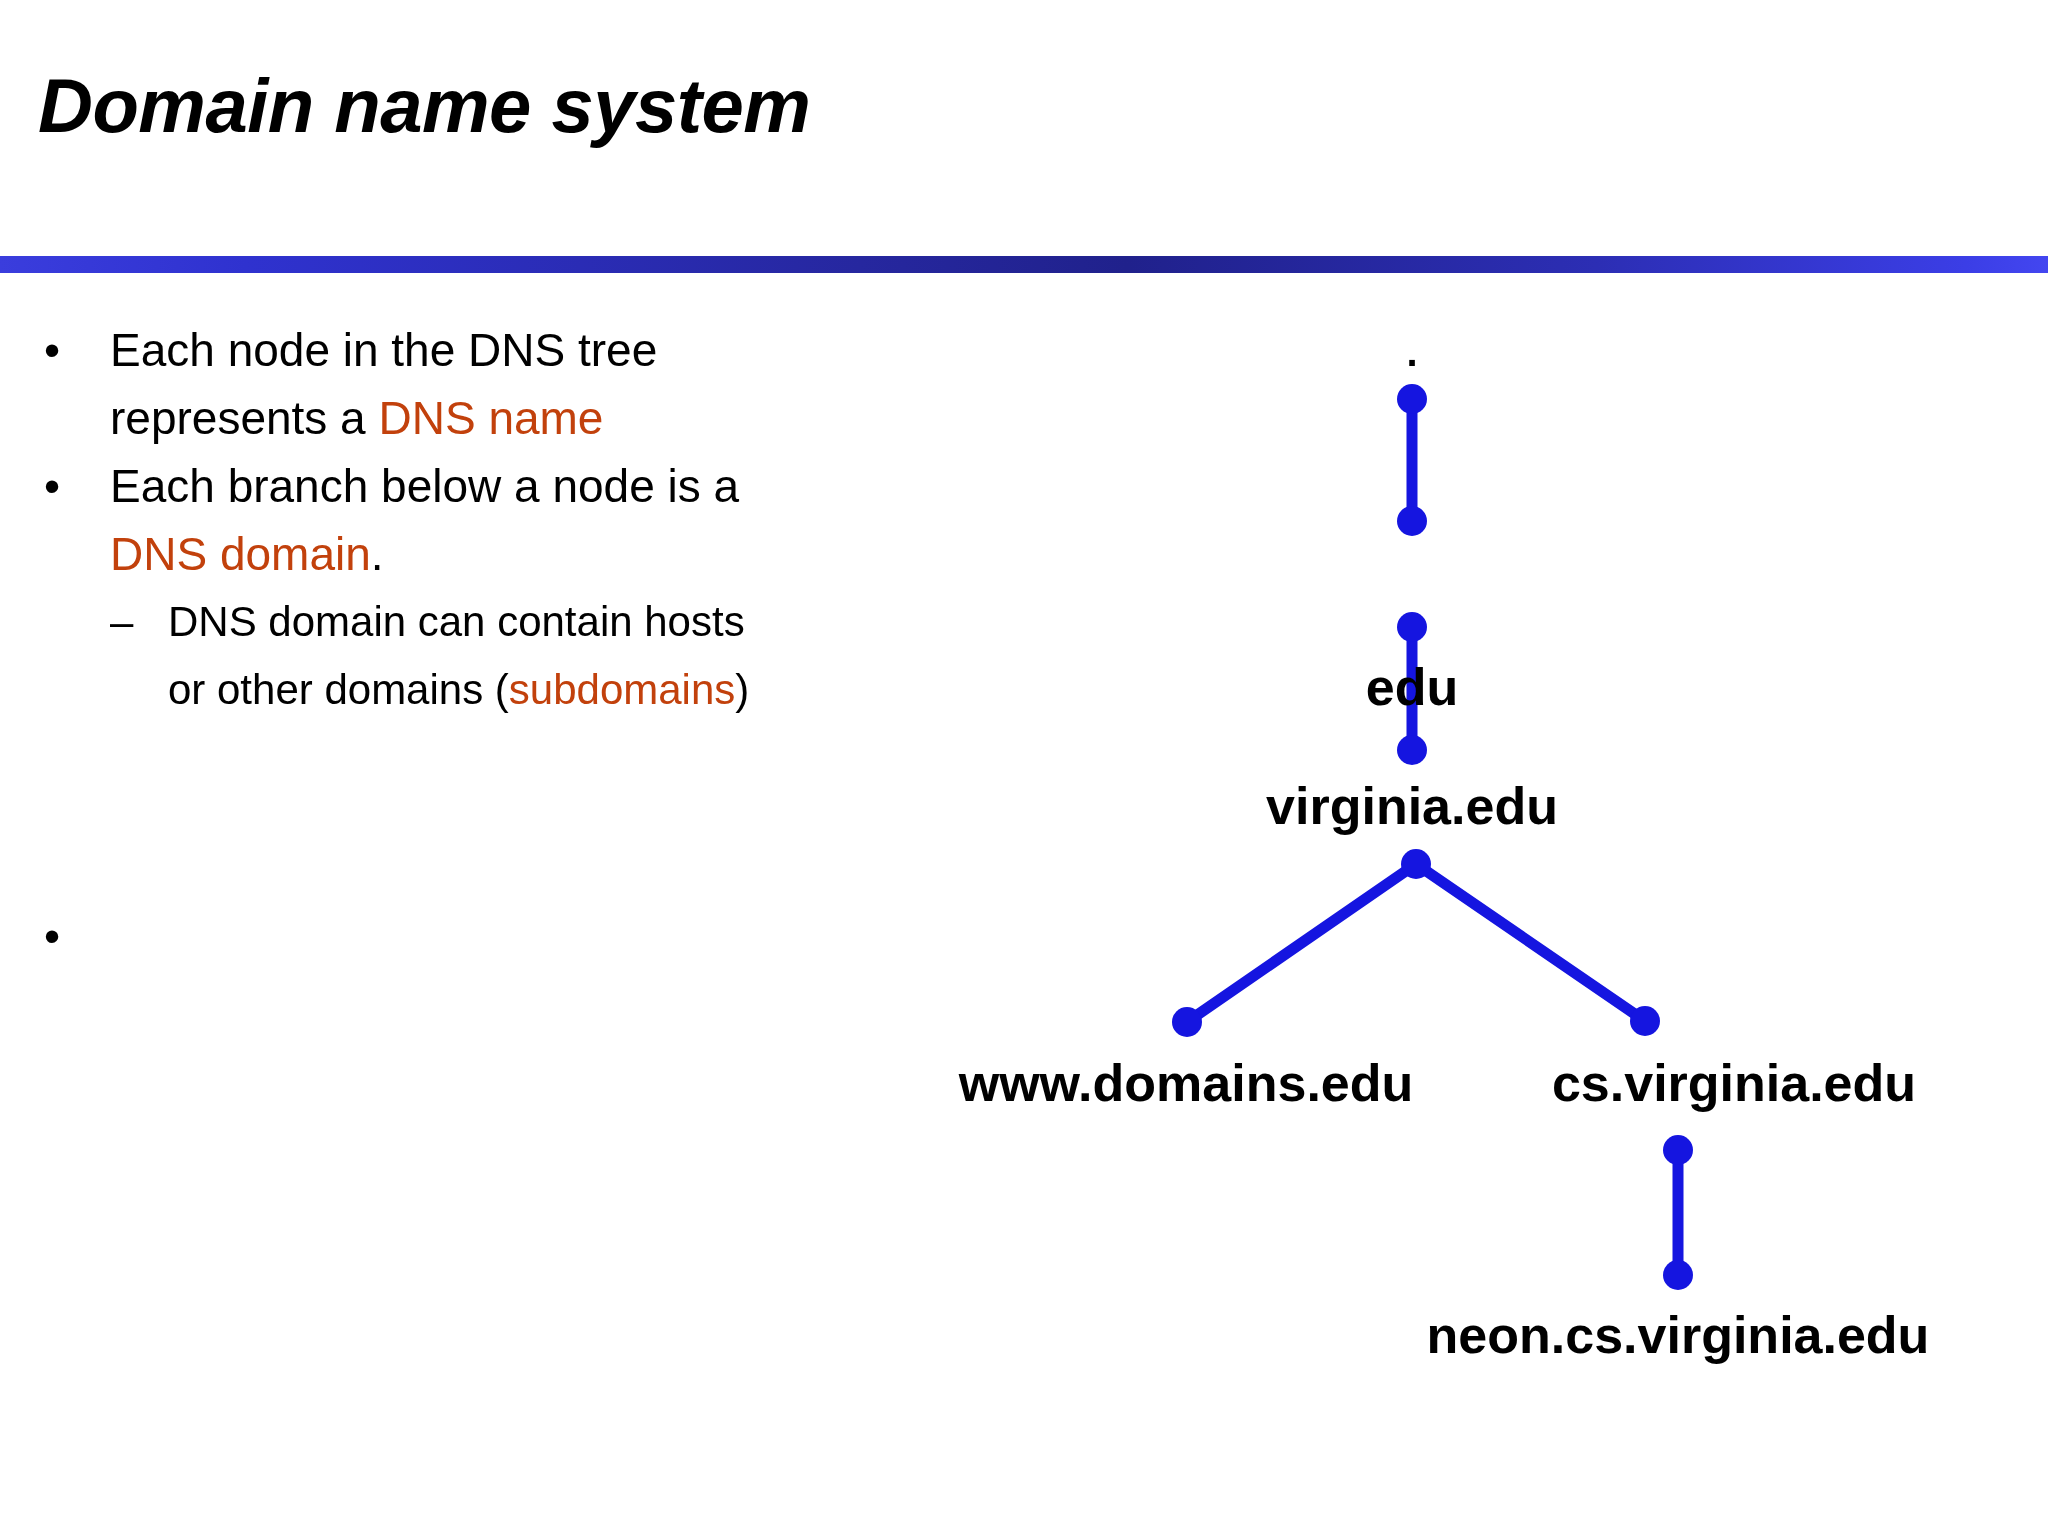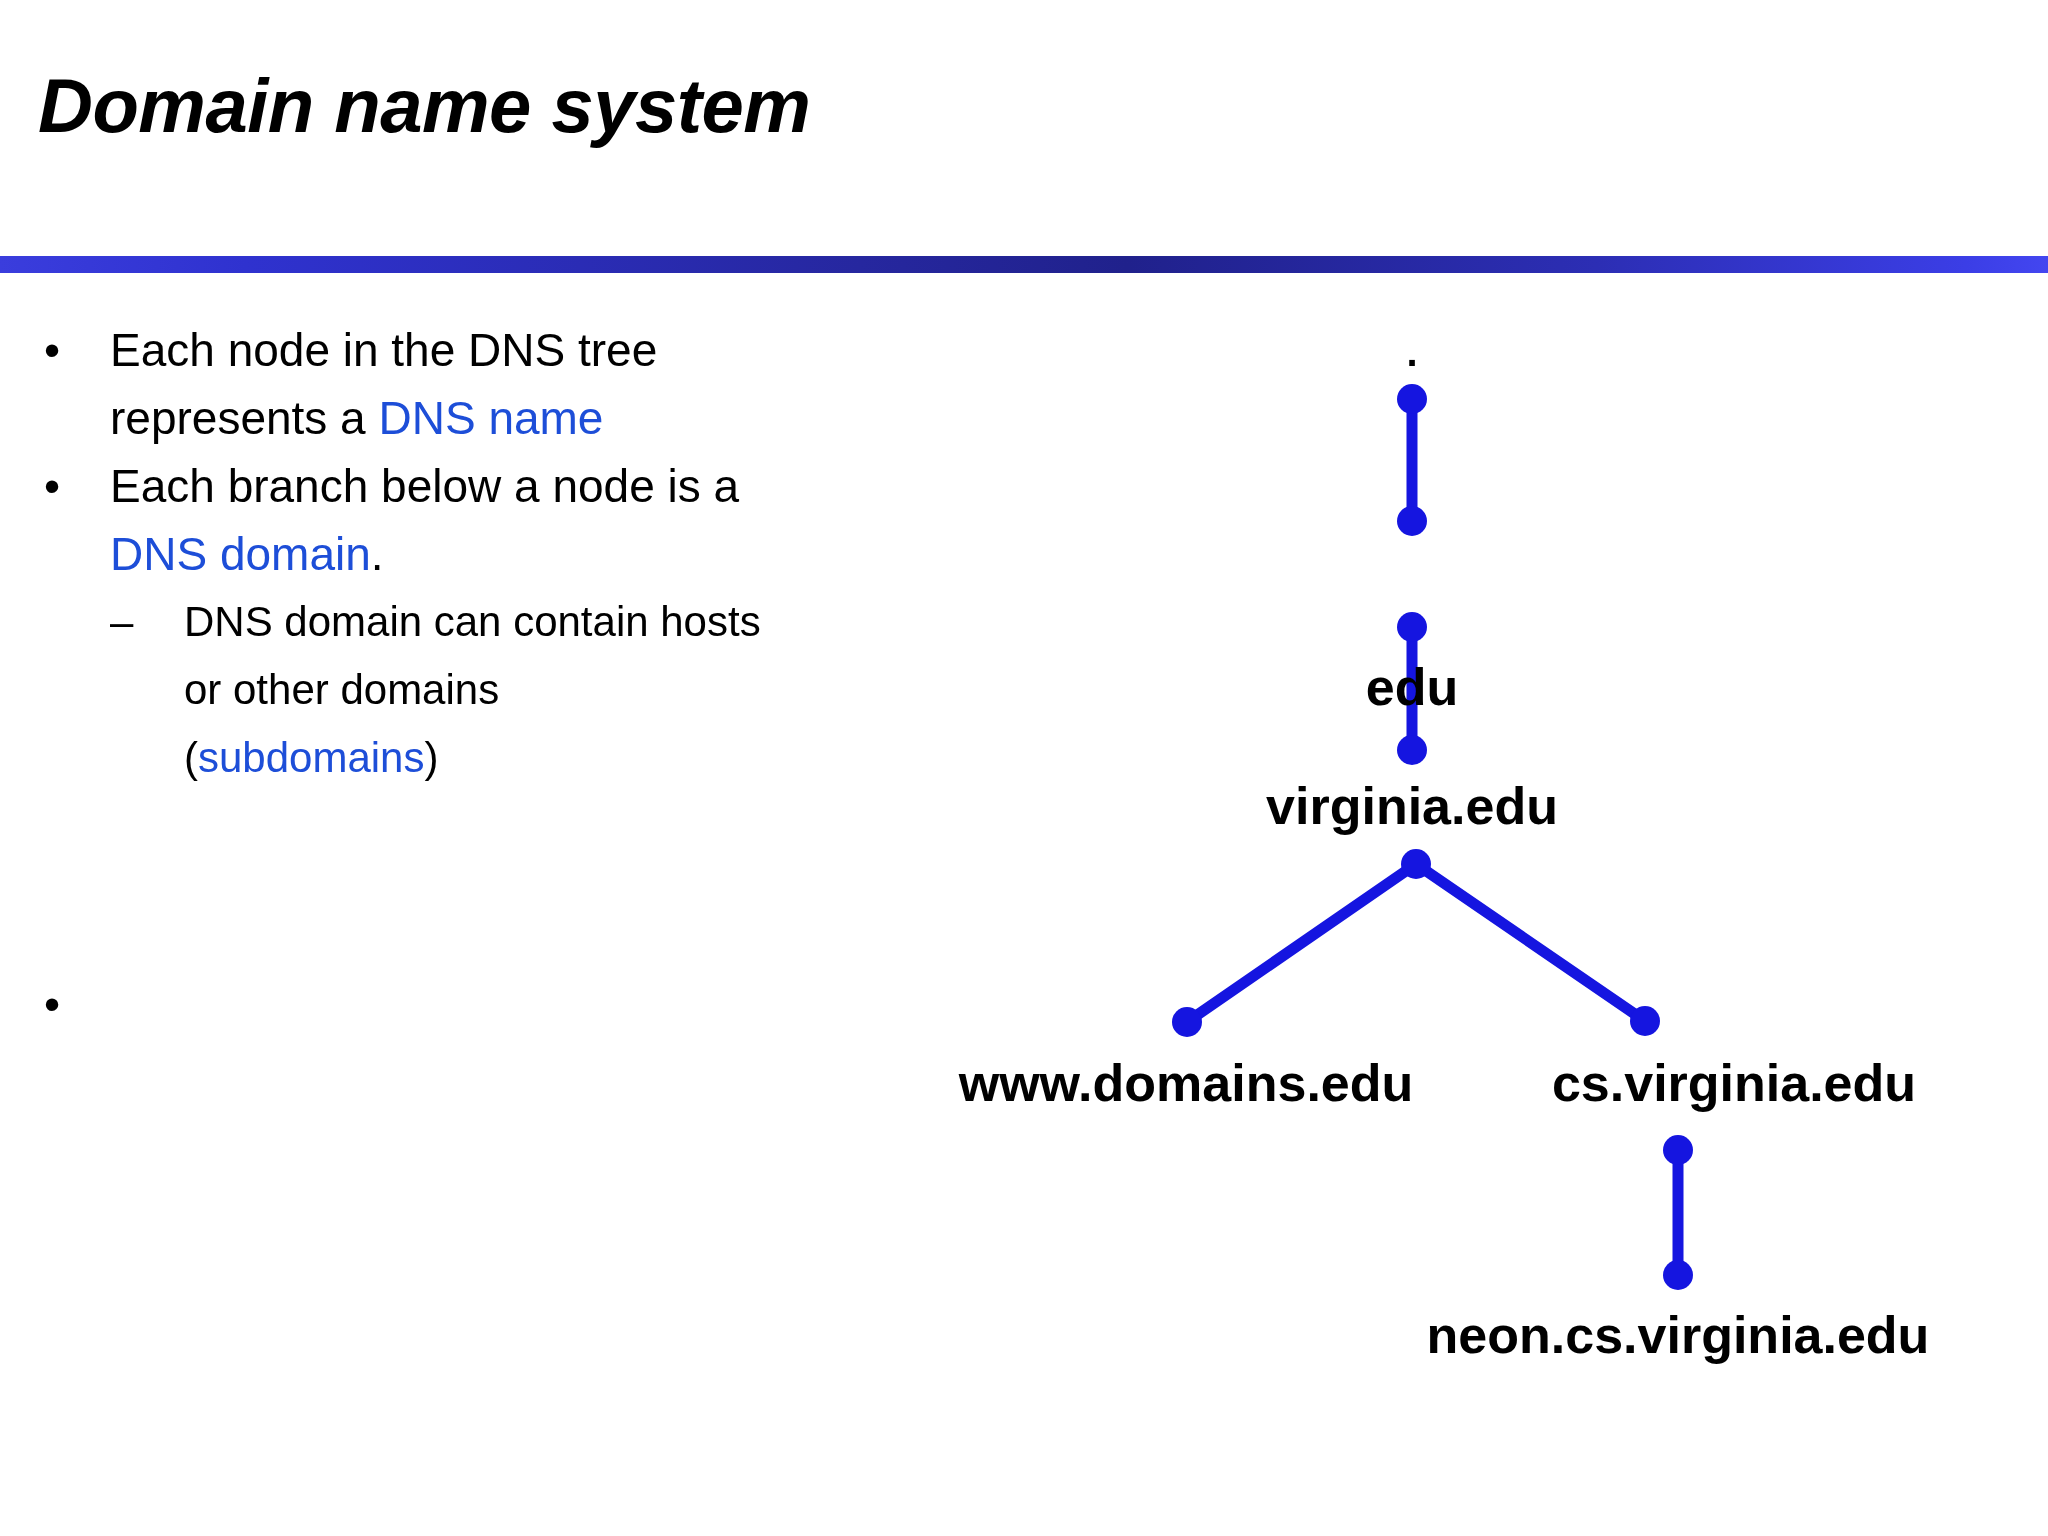--- a/index.html
+++ b/index.html
@@ -84,23 +84,22 @@
     line-height: 68px;
     width: 58px;
     text-align: left;
     color: #000000;
   }
   .sub-bullet-text {
     flex: 1 1 auto;
     font-size: 42px;
     line-height: 68px;
     color: #000000;
-    margin-left: 16px;
   }
-  .hl { color: #1d4ed8; }
+  .hl { color: #c2410c; }
   .spacer-block { height: 178px; }
   .example-small {
     font-size: 40px;
     line-height: 64px;
     padding-left: 14px;
   }
   .blk-line { display: block; }
 
   
   #dns-tree {

